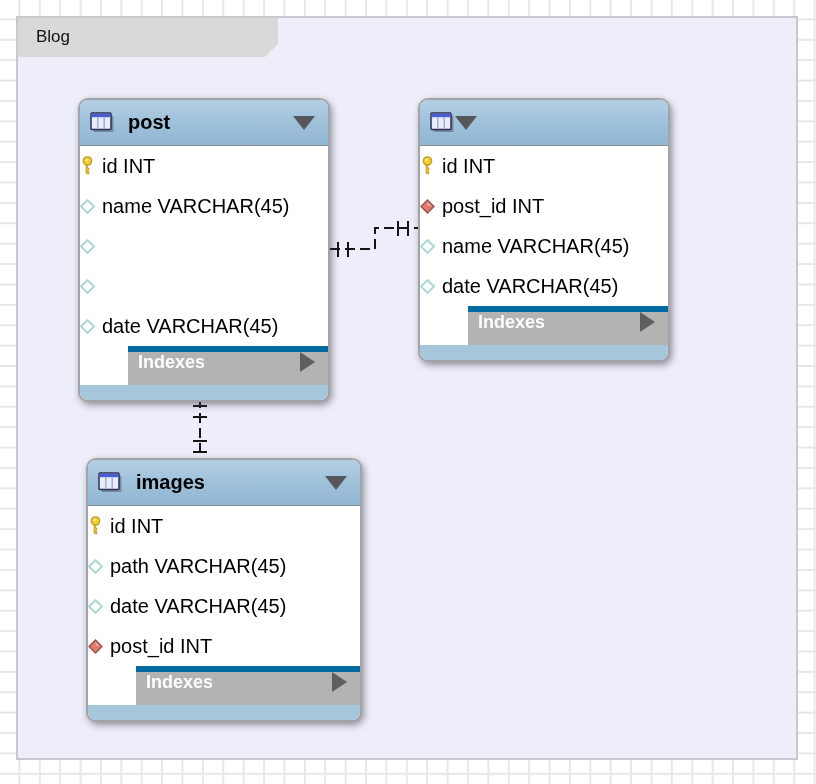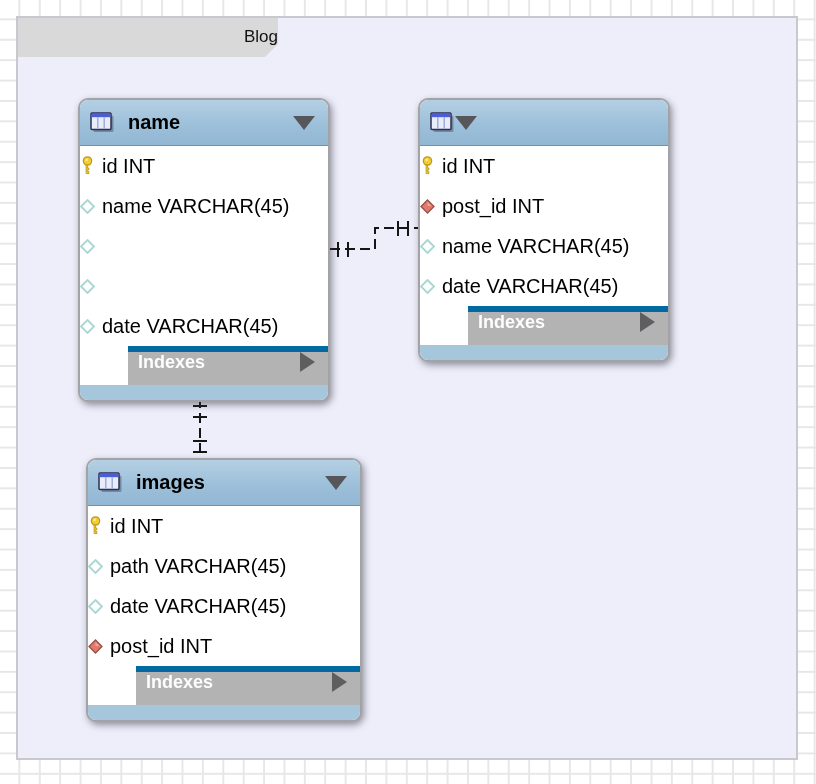--- a/index.html
+++ b/index.html
@@ -25,21 +25,20 @@
     box-sizing: border-box;
   }
   .tab {
     position: absolute; left: 16px; top: 16px;
     width: 262px; height: 41px;
     background: var(--tab_gray, #d9d9d9);
     clip-path: polygon(0 0, 100% 0, 100% calc(100% - 13px), calc(100% - 13px) 100%, 0 100%);
     border-top: 2px solid #c8c8ce;
     border-left: 2px solid #c8c8ce;
     box-sizing: border-box;
-    text-align: right;
   }
   .tab-label {
     display: block; padding-left: 18px; line-height: 38px;
     font-size: 17px; color: #111;
   }
   .rels { position: absolute; left: 0; top: 0; pointer-events: none; }
 
   .er-table {
     position: absolute;
     box-sizing: border-box;
@@ -120,21 +119,21 @@
     <div class="tbl-header">
       <span class="tbl-icon">
           <svg width="25" height="21" viewBox="0 0 25 21">
     <rect x="3.5" y="3.5" width="20" height="16.5" fill="rgba(40,40,60,0.35)" rx="1.5"></rect>
     <rect x="1" y="1" width="20" height="16.5" fill="#e9edf9" stroke="#2e2e54" stroke-width="1.5" rx="1"></rect>
     <rect x="1.8" y="1.8" width="18.4" height="3.4" fill="#4a5fd6"></rect>
     <line x1="7.8" y1="5.2" x2="7.8" y2="16.8" stroke="#9aa8d8" stroke-width="1.4"></line>
     <line x1="14.2" y1="5.2" x2="14.2" y2="16.8" stroke="#9aa8d8" stroke-width="1.4"></line>
   </svg>
         </span>
-      <span class="tbl-name">name</span>
+      <span class="tbl-name">post</span>
       <span class="tri-down"></span>
     </div>
     <div class="tbl-body">
     <div class="tbl-row">
       <span class="col-icon">
             <svg width="13" height="20" viewBox="0 0 13 20">
       <circle cx="6.5" cy="5" r="4.2" fill="#f2cd30" stroke="#bf9b1d" stroke-width="1.2"></circle>
       <circle cx="5.6" cy="3.9" r="1.3" fill="#fbeea5"></circle>
       <path d="M5.1 8.8 L5.1 17.6 L7.9 17.6 L7.9 15.6 L6.6 15.6 L6.6 13.9 L7.9 13.9 L7.9 12.1 L6.6 12.1 L6.6 8.8 Z" fill="#f2cd30" stroke="#bf9b1d" stroke-width="0.9"></path>
     </svg>

